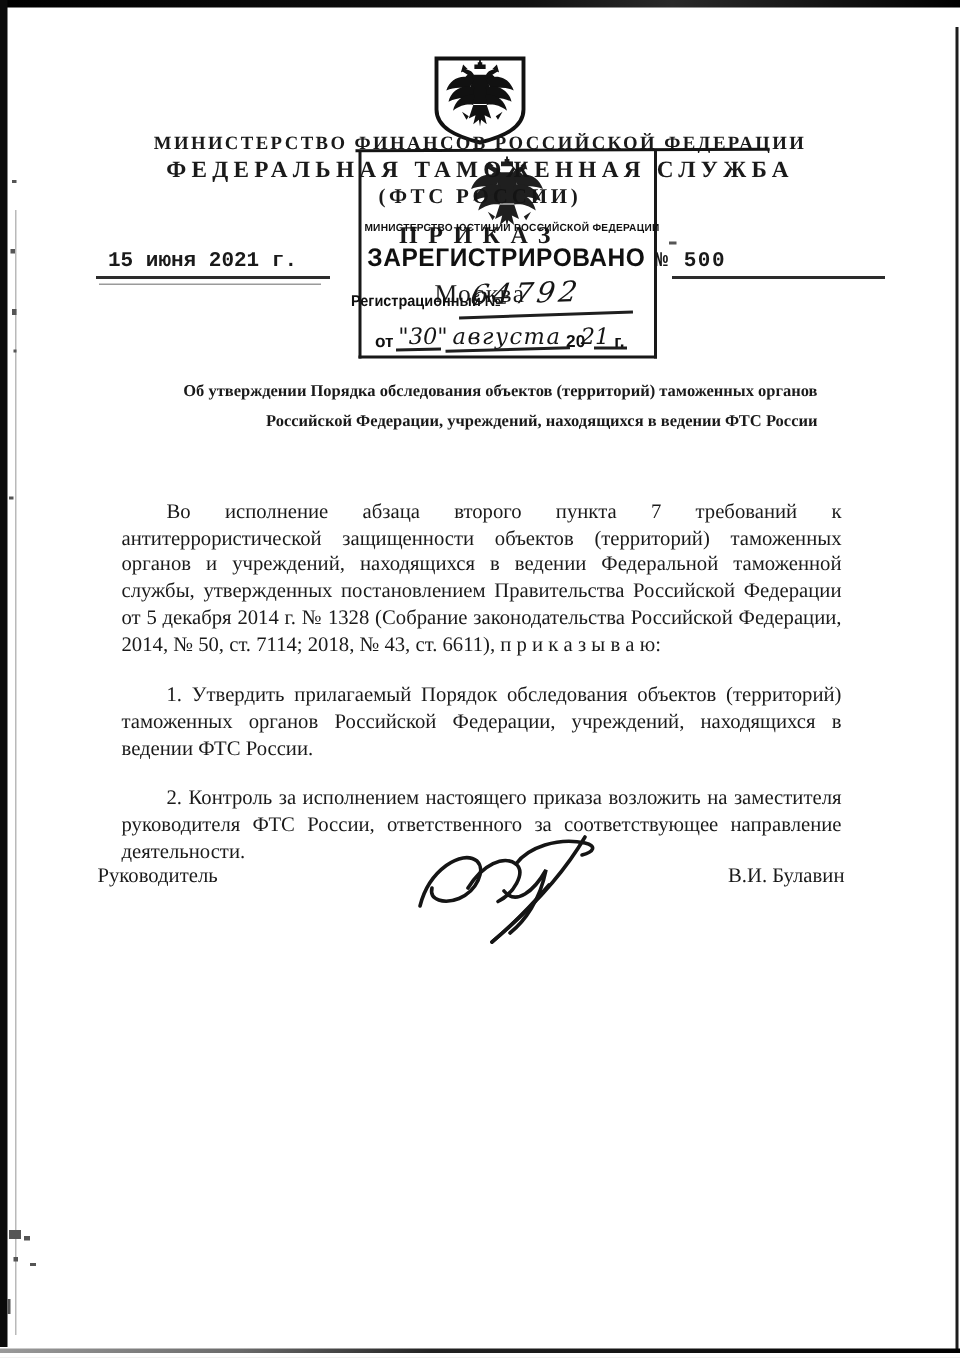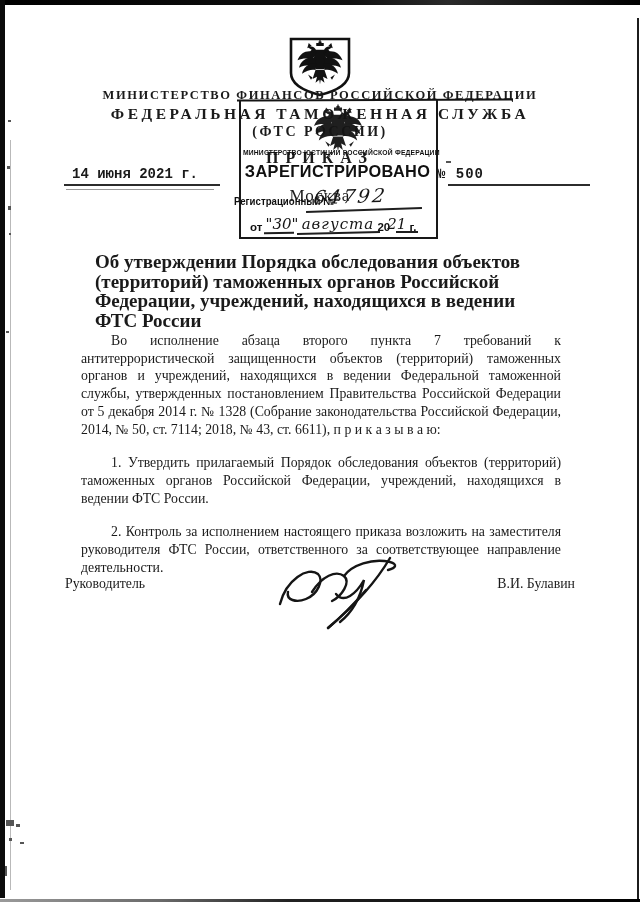--- a/index.html
+++ b/index.html
@@ -50,29 +50,29 @@
   .regnum-underline{position:absolute;left:306px;top:209px;width:116px;height:2px;background:#1f1f1f;transform:rotate(-2deg);z-index:4;}
   .stamp-dateline{left:250px;top:217px;font-weight:bold;font-size:11.5px;}
   .sd-hand{font-size:15px;font-weight:normal;position:relative;top:-2px;}
   .sd-ul{position:absolute;height:1.5px;background:#1f1f1f;z-index:4;}
   .eagle-stamp{position:absolute;left:314px;top:102px;z-index:3;opacity:0.95;}
 
   
   .arms{position:absolute;left:288px;top:37px;}
 
   
-  .title-block{position:absolute;left:95px;top:252px;width:450px;text-align:left;
-    font-weight:bold;font-size:19px;line-height:19.5px;}
+  .title-block{position:absolute;left:95px;top:252px;width:450px;text-align:right;
+    font-weight:bold;font-size:11px;line-height:19.5px;}
   .body-block{position:absolute;left:65px;top:316px;width:512px;font-size:13.8px;line-height:17.7px;text-align:justify;}
   .body-block p{margin:16px;text-indent:30px;}
 
   
   .sig-row{position:absolute;left:65px;top:576px;width:510px;font-size:13.8px;}
   .sig-pos{position:absolute;left:0;top:0;}
-  .sig-name{position:absolute;right:0;top:0;}
+  .sig-name{position:absolute;right:12px;top:0;}
   .sig-img{position:absolute;left:272px;top:548px;width:150px;height:85px;}
 </style>
 </head>
 <body>
 
 <div class="page">
 
   <div class="frame-top"></div>
   <div class="frame-left"></div>
   <div class="frame-right"></div>
@@ -114,21 +114,21 @@
     </g>
   </svg>
 
   <div class="hdr ministry-line" style="position:absolute;">МИНИСТЕРСТВО ФИНАНСОВ РОССИЙСКОЙ ФЕДЕРАЦИИ</div>
   <div class="strike-line"></div>
   <div class="hdr agency-line" style="position:absolute;">ФЕДЕРАЛЬНАЯ ТАМОЖЕННАЯ СЛУЖБА</div>
   <div class="hdr agency-short" style="position:absolute;">(ФТС РОССИИ)</div>
   <div class="hdr doc-type" style="position:absolute;">ПРИКАЗ</div>
   <div class="hdr city" style="position:absolute;">Москва</div>
 
-  <div class="tw doc-date">14 июня 2021 г.</div>
+  <div class="tw doc-date">15 июня 2021 г.</div>
   <div class="date-underline"></div>
   <div class="date-underline2"></div>
   <div class="tw doc-num">№ 500</div>
   <div class="num-underline"></div>
 
   <div class="stamp-box"></div>
   <svg class="eagle-stamp" width="48" height="56" viewBox="0 0 60 64">
     <g fill="#141414">
       <path d="M28 2 h4 v2 h3 v4 h-10 v-4 h3 z M29.2 0 h1.6 v2.4 h-1.6 z"></path>
       <path d="M15 4 l4 4 -6 3 z"></path>

